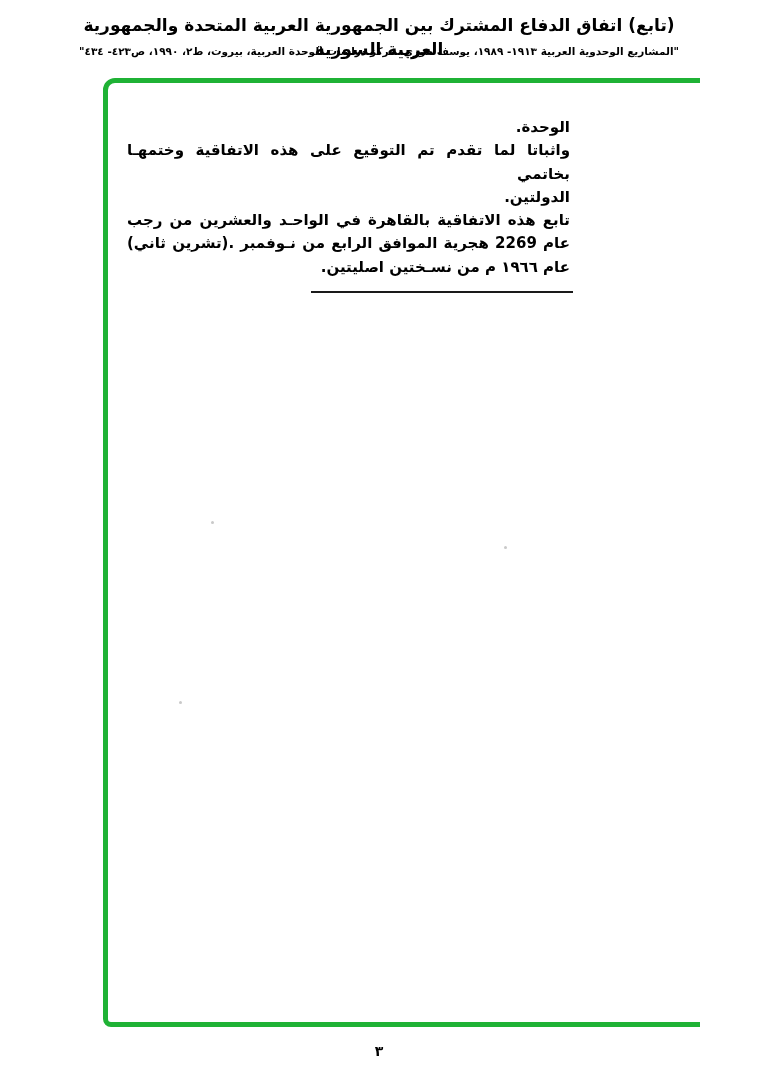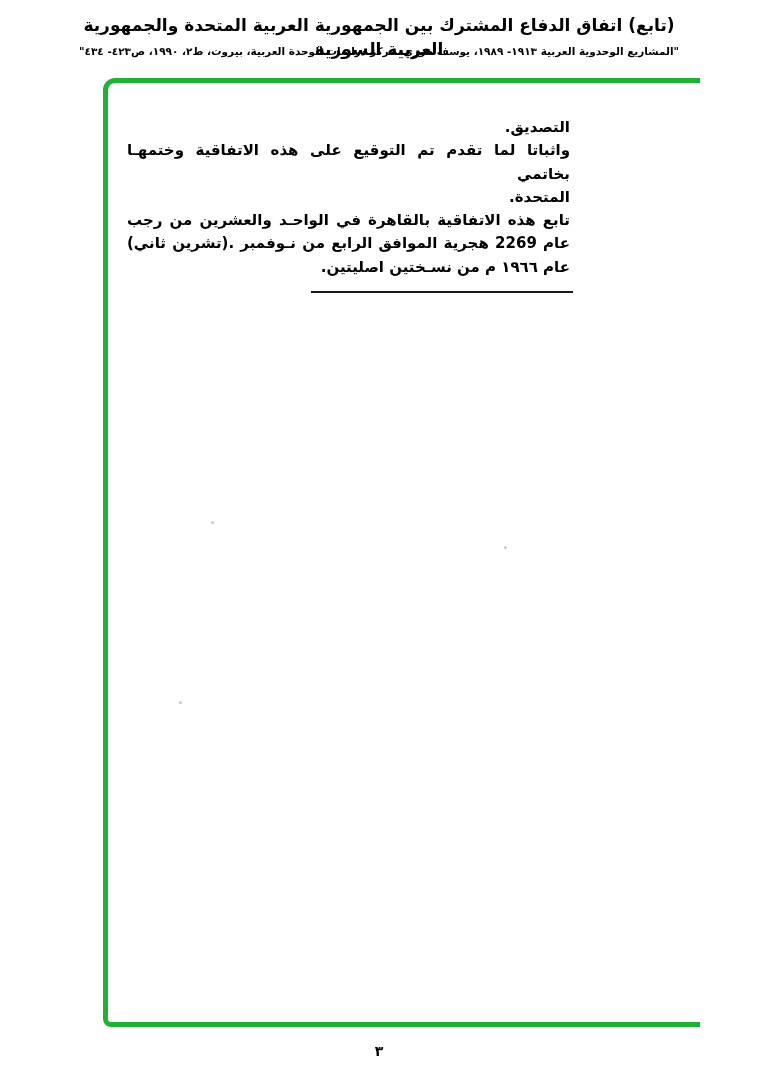--- a/index.html
+++ b/index.html
@@ -79,23 +79,23 @@
 
 <div class="page">
 
   <div class="header-title">(تابع) اتفاق الدفاع المشترك بين الجمهورية العربية المتحدة والجمهورية العربية السورية</div>
 
   <div class="header-source">"المشاريع الوحدوية العربية ١٩١٣- ١٩٨٩، يوسف خوري، مركز دراسات الوحدة العربية، بيروت، ط٢، ١٩٩٠، ص٤٢٣- ٤٣٤"</div>
 
   <div class="green-box" style="border-color: rgb(31, 178, 53);"></div>
 
   <div class="body-text">
-    <div class="line">التصديق.</div>
+    <div class="line">الوحدة.</div>
     <div class="line just">واثباتا لما تقدم تم التوقيع على هذه الاتفاقية وختمهـا بخاتمي</div>
-    <div class="line">المتحدة.</div>
+    <div class="line">الدولتين.</div>
     <div class="line just">تابع هذه الاتفاقية بالقاهرة في الواحـد والعشرين من رجب</div>
     <div class="line just">عام 2269 هجرية الموافق الرابع من نـوفمبر .(تشرين ثاني)</div>
     <div class="line">عام ١٩٦٦ م من نسـختين اصليتين.</div>
   </div>
 
   <div class="divider" style="background: rgb(26, 26, 26);"></div>
 
   <div class="speck" style="left:153px; top:521px;"></div>
   <div class="speck" style="left:446px; top:546px;"></div>
   <div class="speck" style="left:121px; top:701px;"></div>

